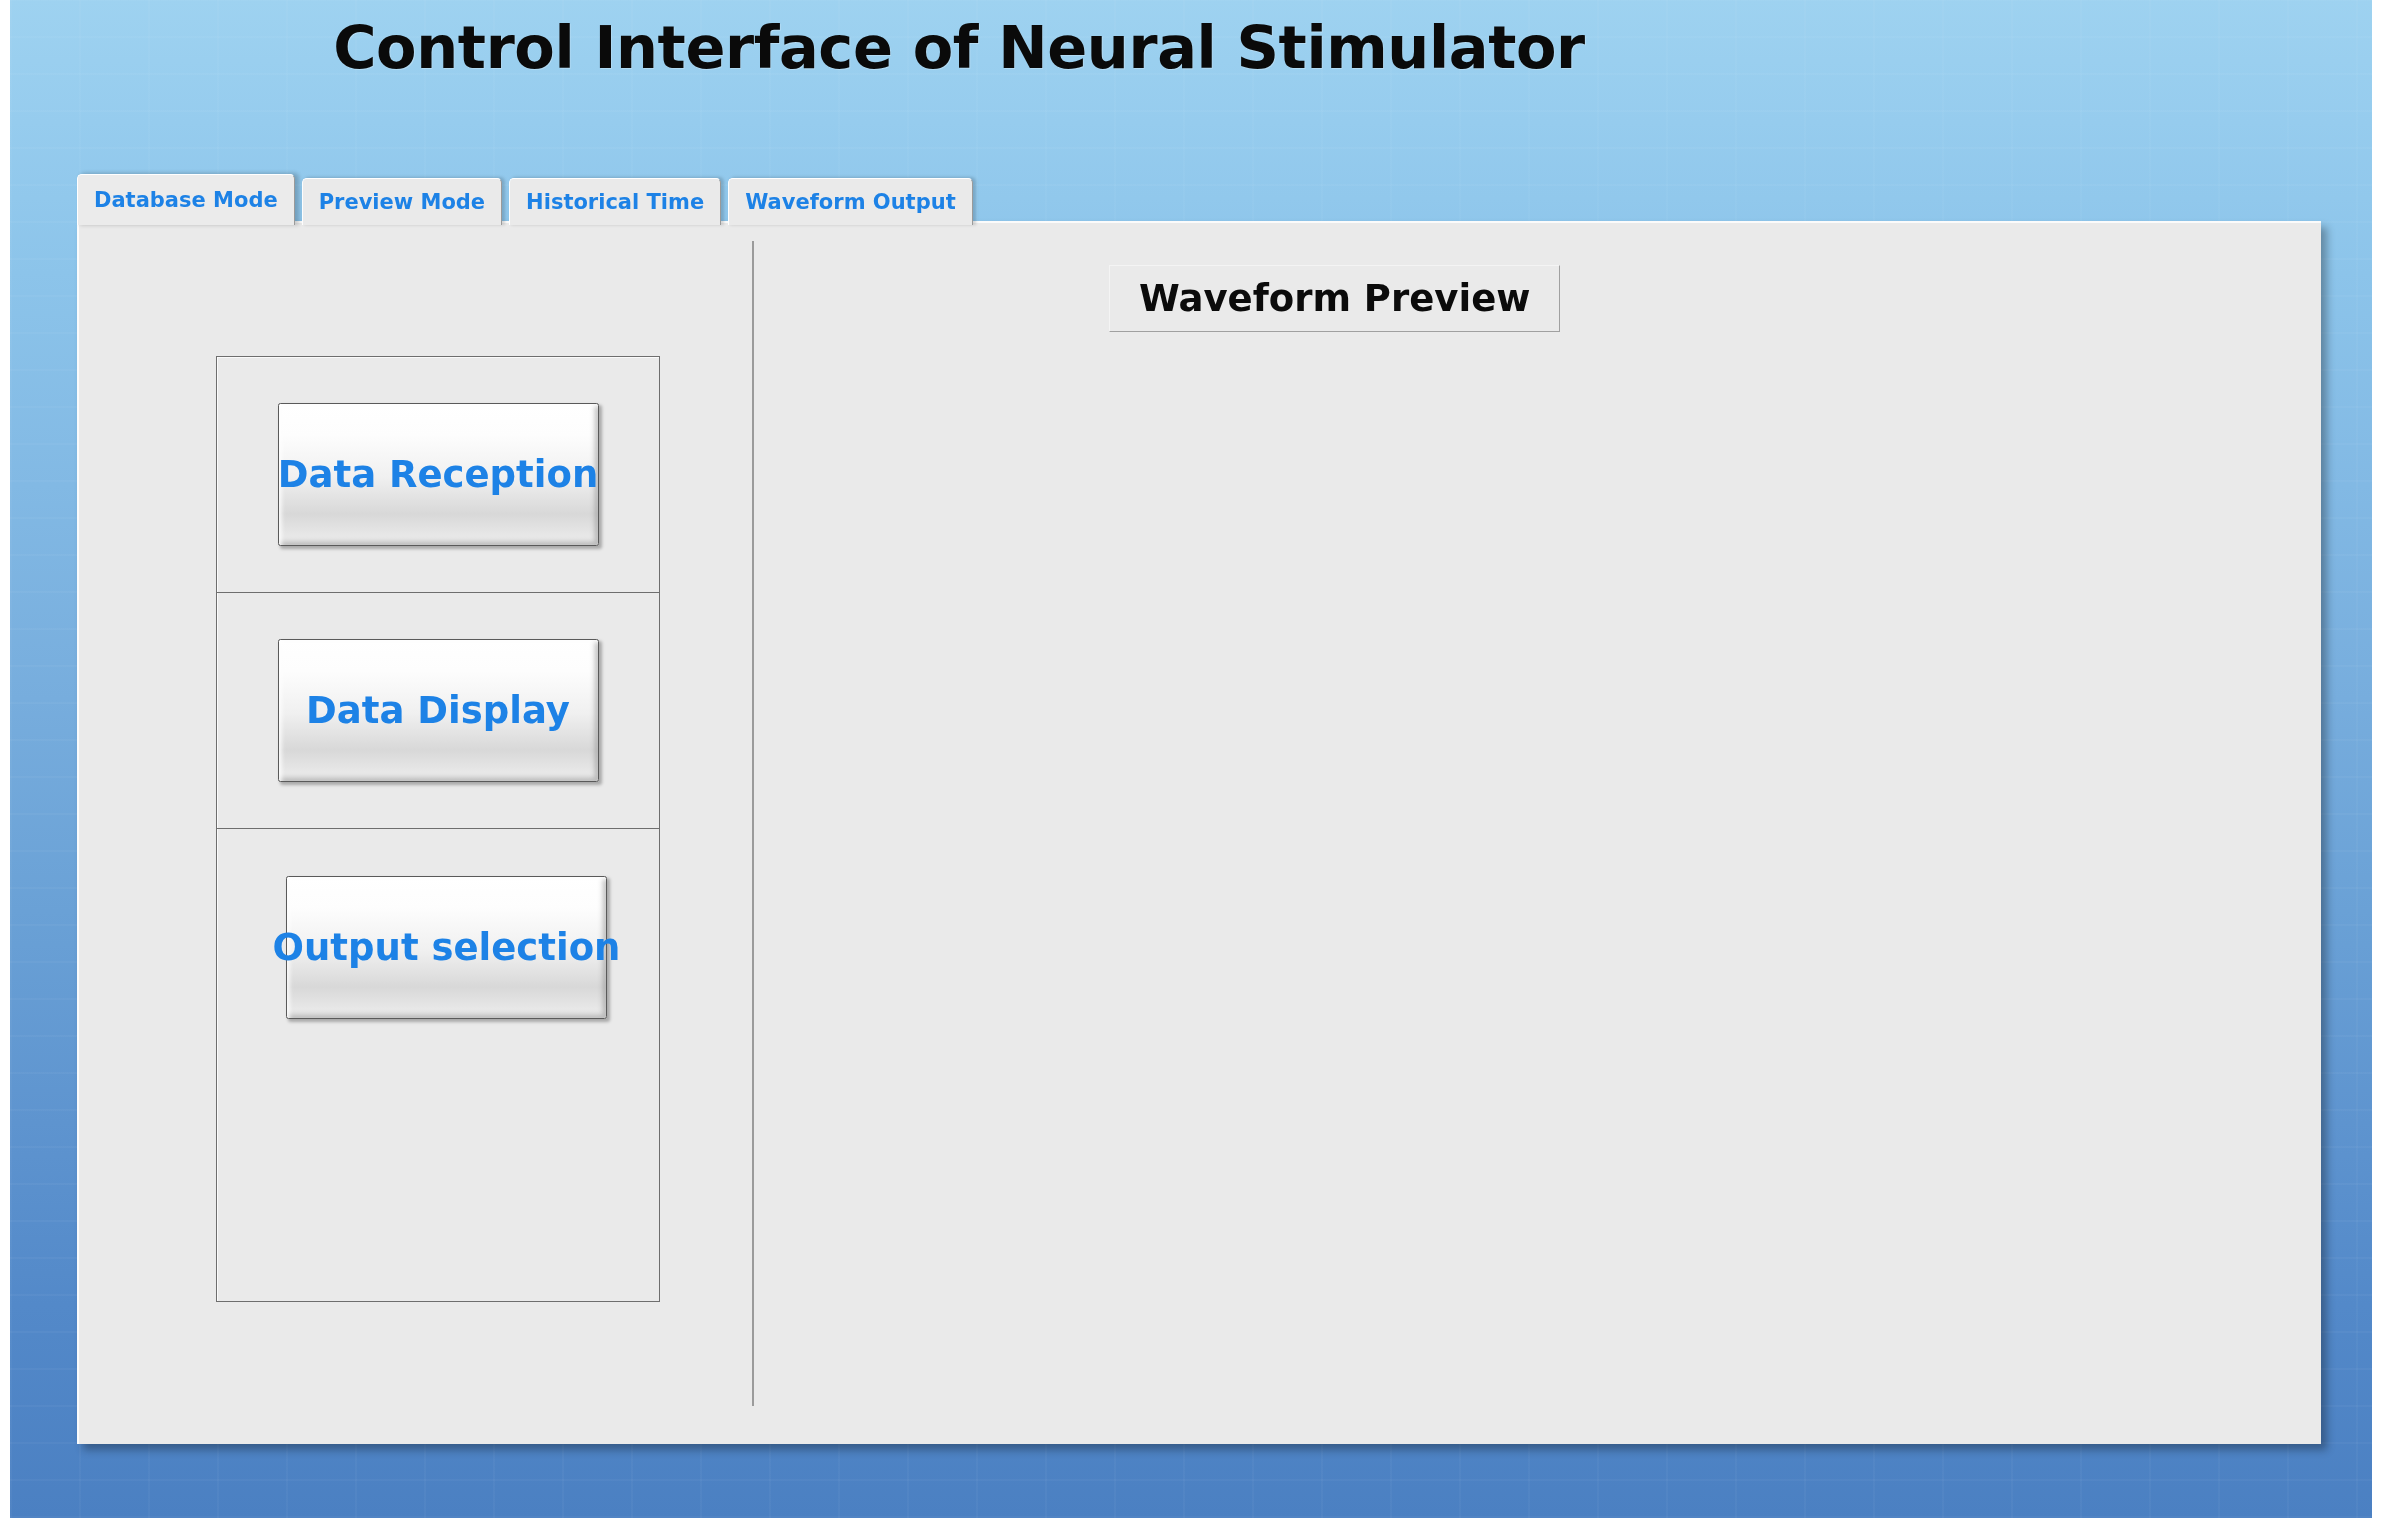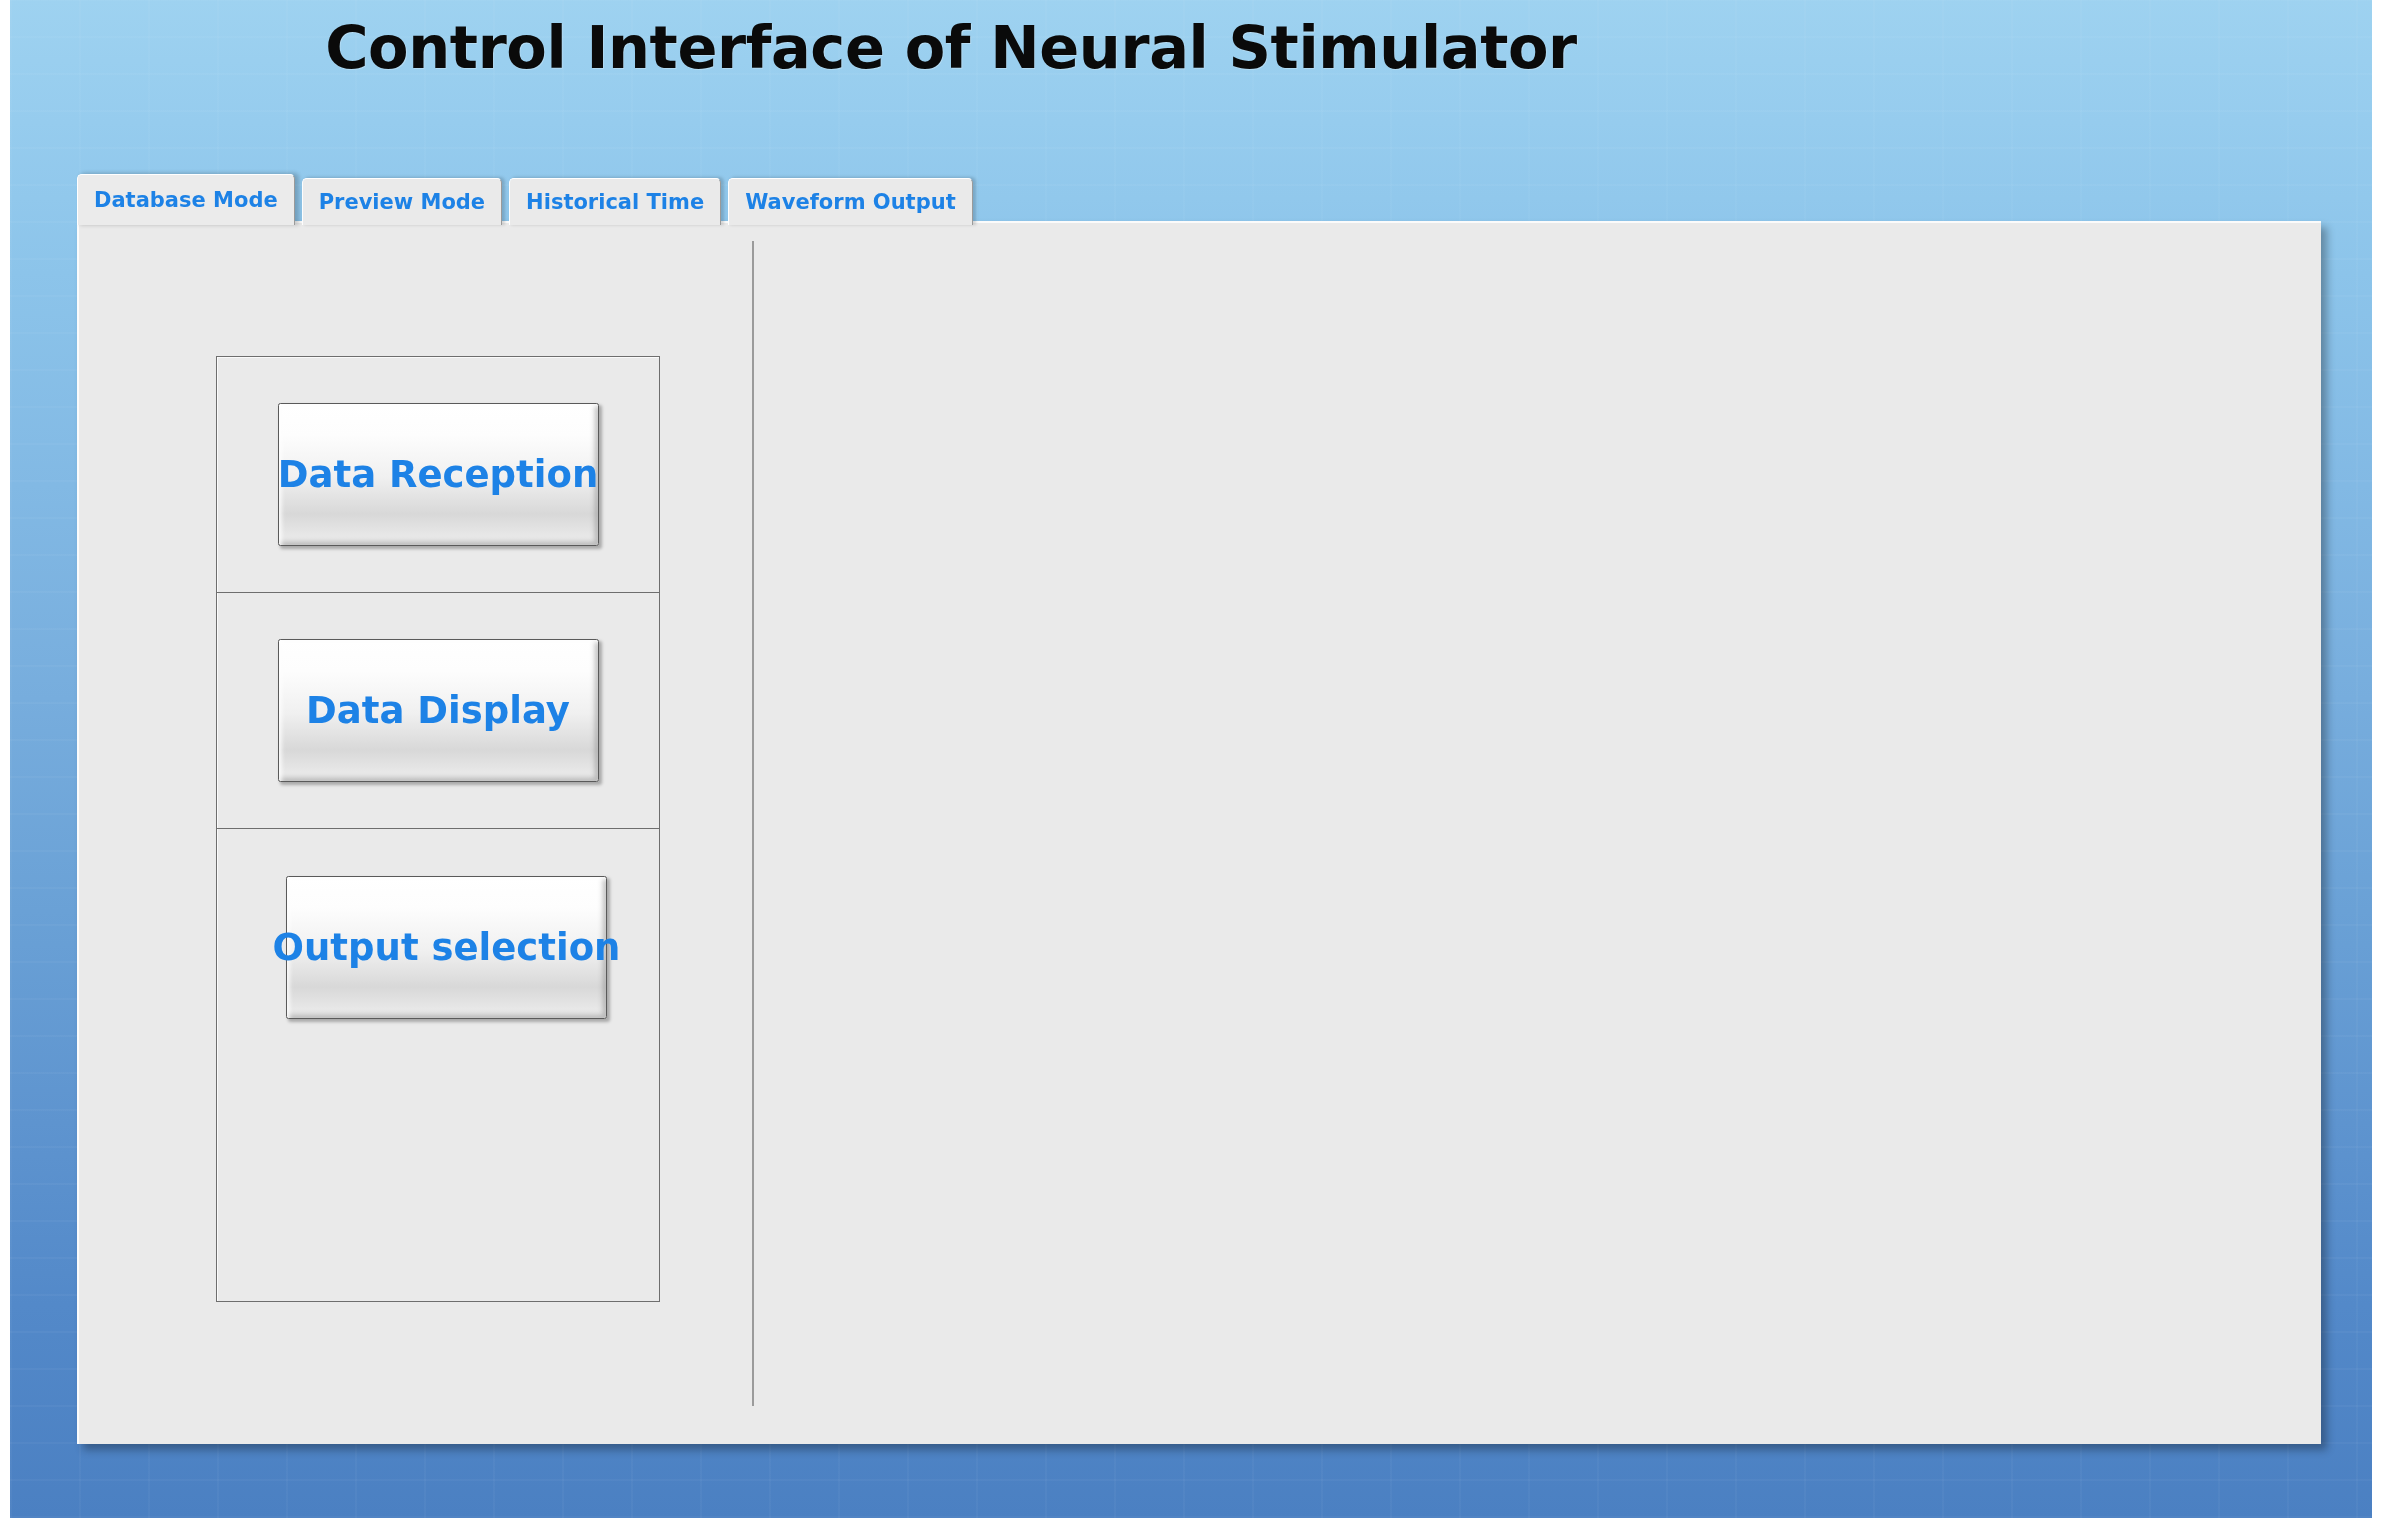--- a/index.html
+++ b/index.html
@@ -22,21 +22,21 @@
   .backdrop::after{
     content:"";position:absolute;inset:0;
     background:
       repeating-linear-gradient(0deg, rgba(255,255,255,.035) 0 1.6px, rgba(255,255,255,0) 1.6px 37px),
       repeating-linear-gradient(90deg, rgba(255,255,255,.03) 0 1.6px, rgba(255,255,255,0) 1.6px 69px);
     pointer-events:none;
   }
 
   
   .page-title{
-    position:absolute;left:0;top:13px;width:1902px;
+    position:absolute;left:8px;top:13px;width:1902px;
     text-align:center;
     font-size:59px;font-weight:bold;color:#0a0a0a;
     letter-spacing:-0.4px;
     font-family:"DejaVu Sans", sans-serif;
     text-shadow:0.8px 0.8px 0 rgba(255,255,255,.25);
   }
 
   
   .tabs{position:absolute;left:77px;top:175px;height:50px;display:flex;align-items:flex-end;z-index:6;}
   .tab{
@@ -182,20 +182,23 @@
       </div>
       <div class="group-cell">
         <div class="btn3d">
           <span>Output selection</span>
         </div>
       </div>
     </div>
 
   </div>
 
+  <div class="preview-header">
+    <span>Waveform Preview</span>
+  </div>
 
   <div class="chart-card" style="left:848px;top:416px;width:582px;height:366px;">
       <div class="chart-title">Spike No.1</div>
       <div class="chart-frame">
         <svg width="582" height="330" viewBox="0 0 725 411">
           <rect x="96" y="18" width="603" height="291" fill="#000000"></rect>
           <g>
             <line x1="96" y1="18" x2="96" y2="309" stroke="#0d4d0d" stroke-width="2"></line>
             <line x1="126.15" y1="18" x2="126.15" y2="309" stroke="#0d4d0d" stroke-width="2"></line>
             <line x1="156.3" y1="18" x2="156.3" y2="309" stroke="#0d4d0d" stroke-width="2"></line>

